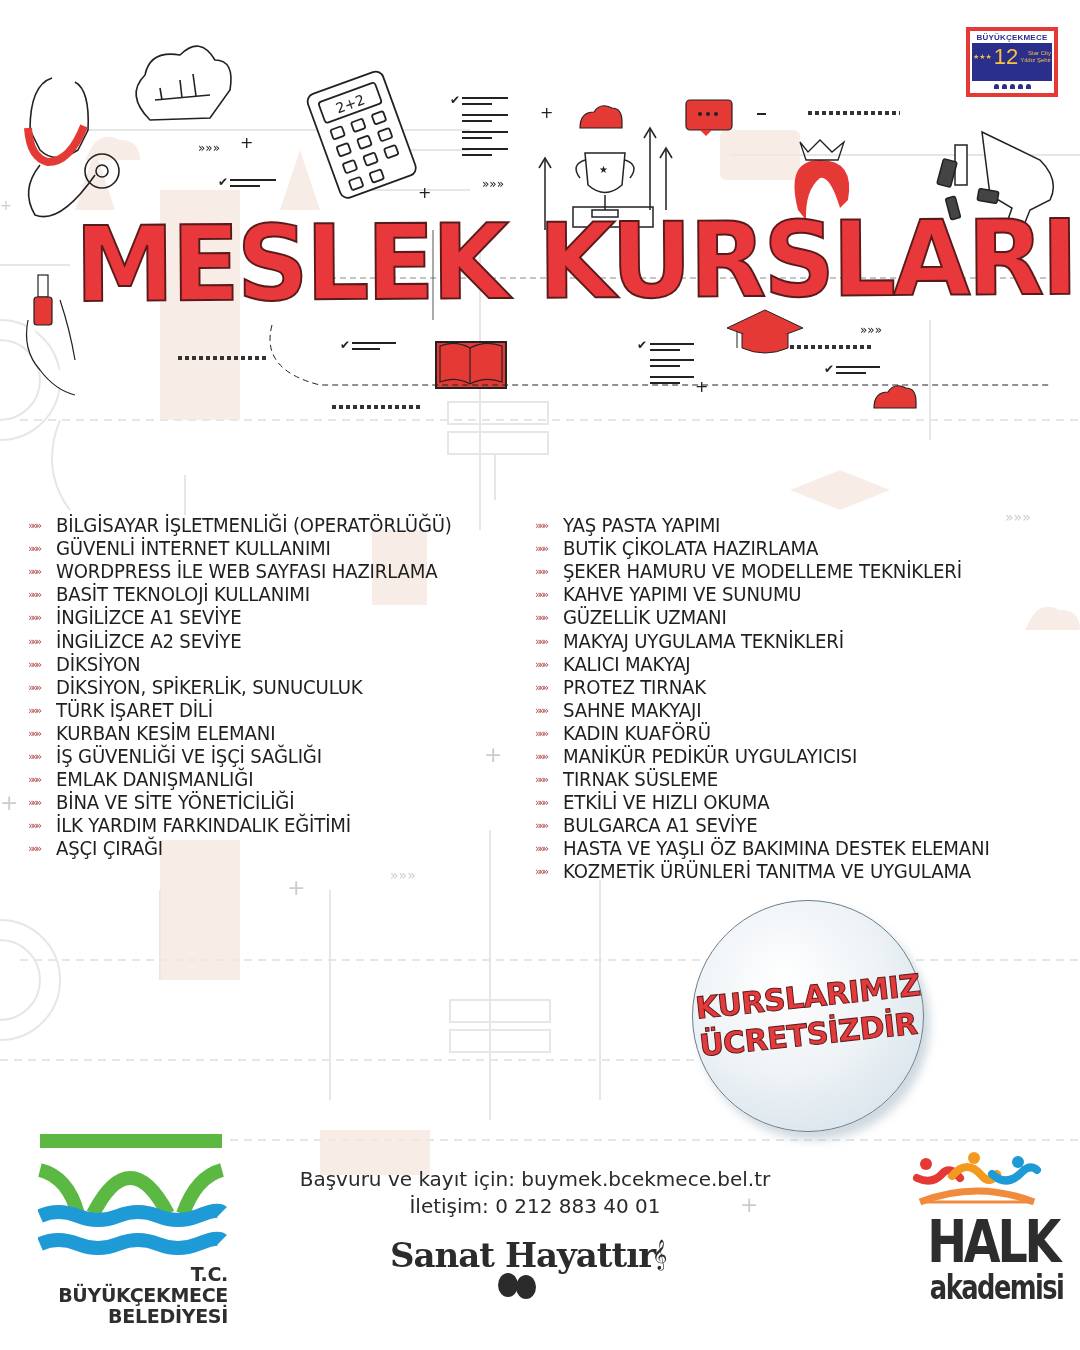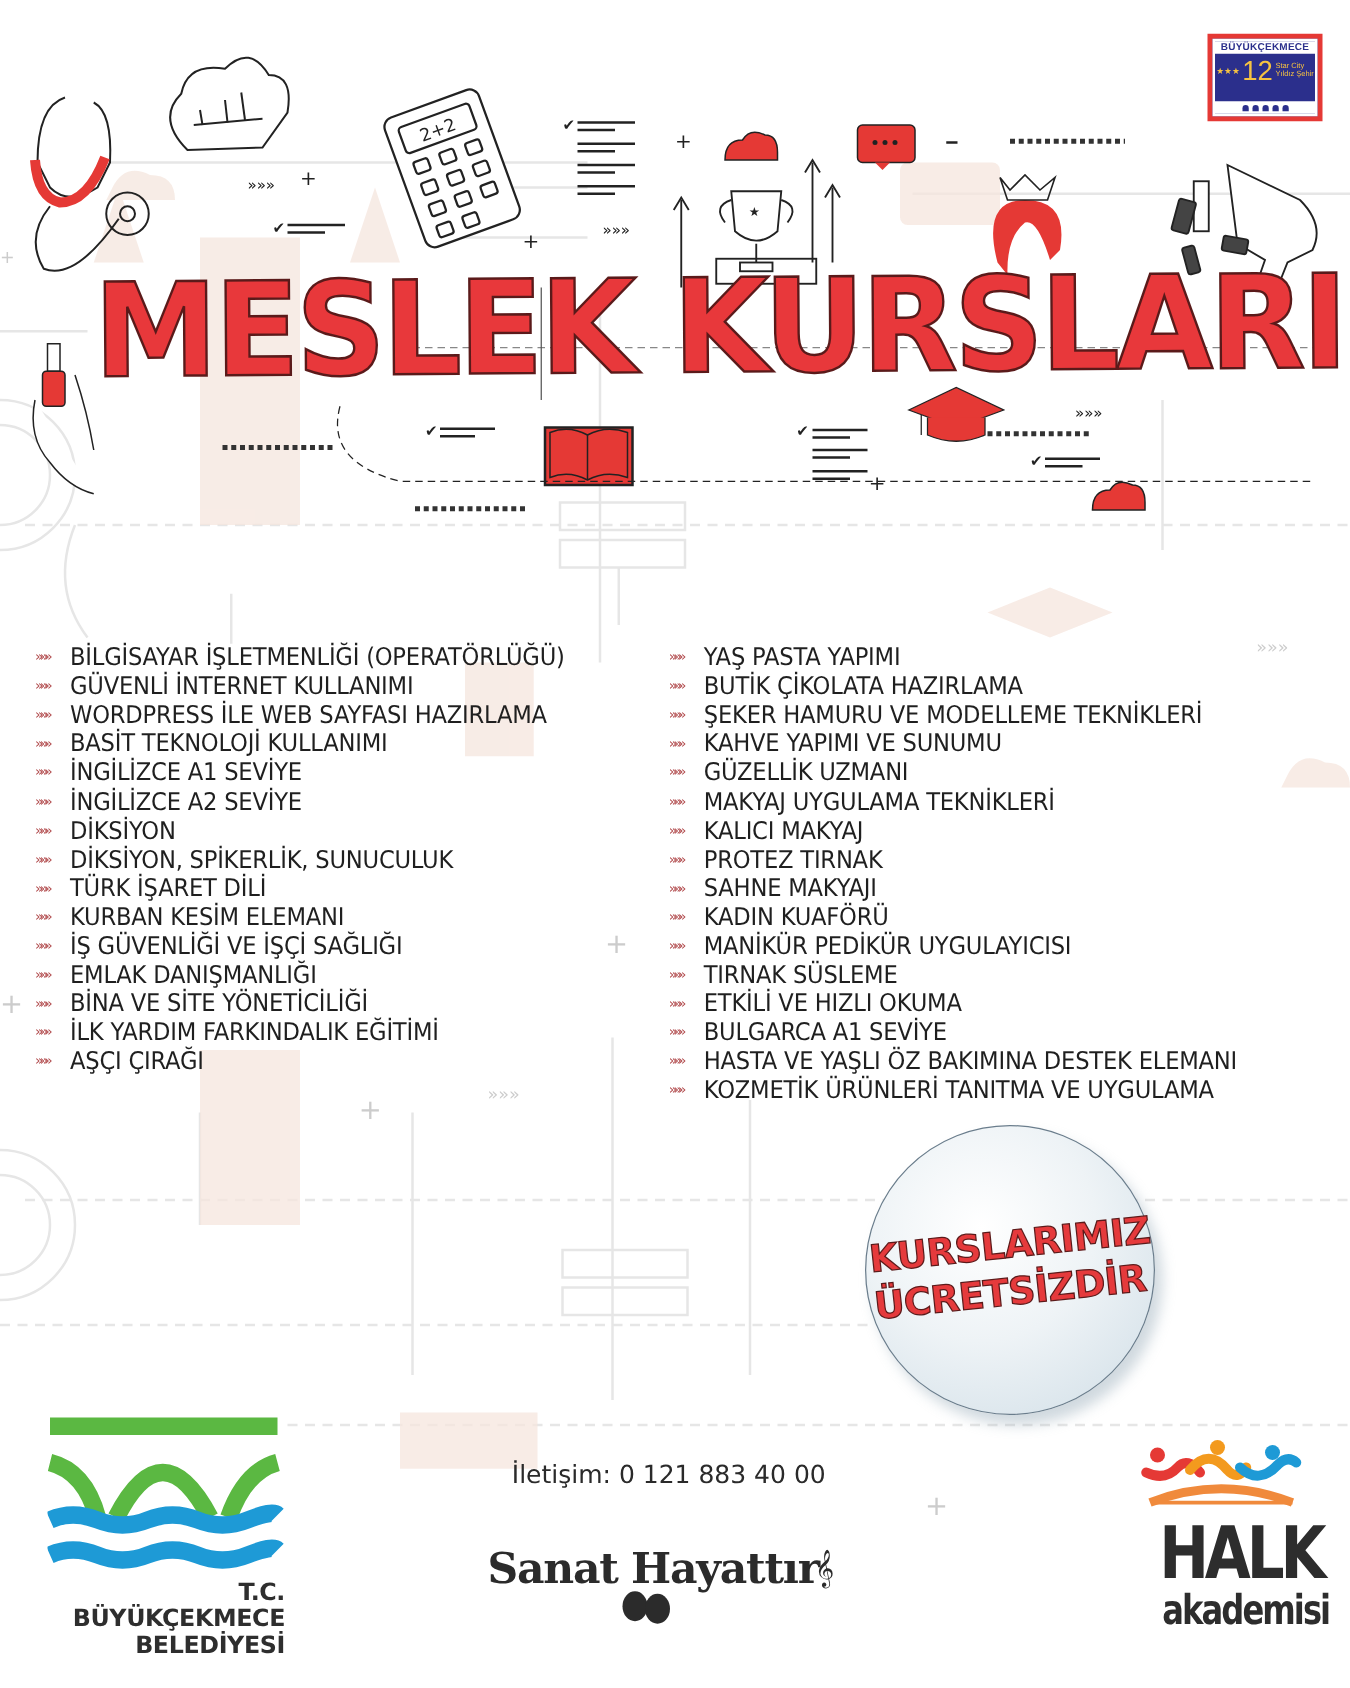--- a/index.html
+++ b/index.html
@@ -16,21 +16,21 @@
   .city-badge {
     position:absolute; left:966px; top:27px; width:92px; height:70px;
     background:#e53935; padding:4px; box-sizing:border-box;
   }
   .city-badge-inner {
     width:100%; height:100%; background:#2b2f8c; box-sizing:border-box;
     border:2px solid #fff; display:flex; flex-direction:column; align-items:center;
     font-family:"Liberation Sans", sans-serif; color:#fff;
   }
   .city-badge-title { font-size:8px; font-weight:bold; letter-spacing:.2px; background:#fff; color:#2b2f8c; width:100%; text-align:center; line-height:10px; }
-  .city-badge-mid { display:flex; align-items:center; gap:2px; margin-top:3px; }
+  .city-badge-mid { display:flex; align-items:center; gap:2px; margin-top:3px;text-align:right; }
   .city-badge-num { font-size:22px; color:#f5c242; line-height:22px; }
   .city-badge-sub { font-size:6px; color:#f5c242; line-height:7px; }
   .city-badge-bottom { margin-top:auto; width:100%; height:10px; background:#fff; display:flex; justify-content:center; align-items:center; gap:3px; }
   .city-badge-bottom span { width:5px; height:5px; background:#2b2f8c; border-radius:50% 50% 0 0; display:inline-block; }
 
   
   .title {
     position:absolute; left:75px; top:210px; width:905px; height:110px;
     font-family:"DejaVu Sans", sans-serif; font-weight:bold;
     font-size:104px; line-height:110px; color:#e8383b;
@@ -452,21 +452,22 @@
     <path d="M2 112 Q 20 104 40 112 T 80 112 T 120 112 T 160 112 T 184 108" stroke="#1e9ad6" stroke-width="14" fill="none"></path>
   </svg>
   <div class="muni-text">
     <div>T.C.</div>
     <div>BÜYÜKÇEKMECE</div>
     <div>BELEDİYESİ</div>
   </div>
 </div>
 
 <div class="contact">
-  <div>İletişim: 0 121 883 40 00</div>
+  <div>Başvuru ve kayıt için: buymek.bcekmece.bel.tr</div>
+  <div>İletişim: 0 212 883 40 01</div>
 </div>
 
 <div class="slogan">
   <div class="slogan-text">Sanat Hayattır</div>
   <svg class="abs" style="left:100px;top:36px" width="60" height="30" viewBox="0 0 60 30">
     <ellipse cx="18" cy="14" rx="10" ry="12" fill="#2b2b2b"></ellipse>
     <ellipse cx="36" cy="16" rx="10" ry="12" fill="#2b2b2b"></ellipse>
   </svg>
   <span class="abs" style="left:262px;top:4px;font-size:26px;color:#2b2b2b;">𝄞</span>
 </div>

